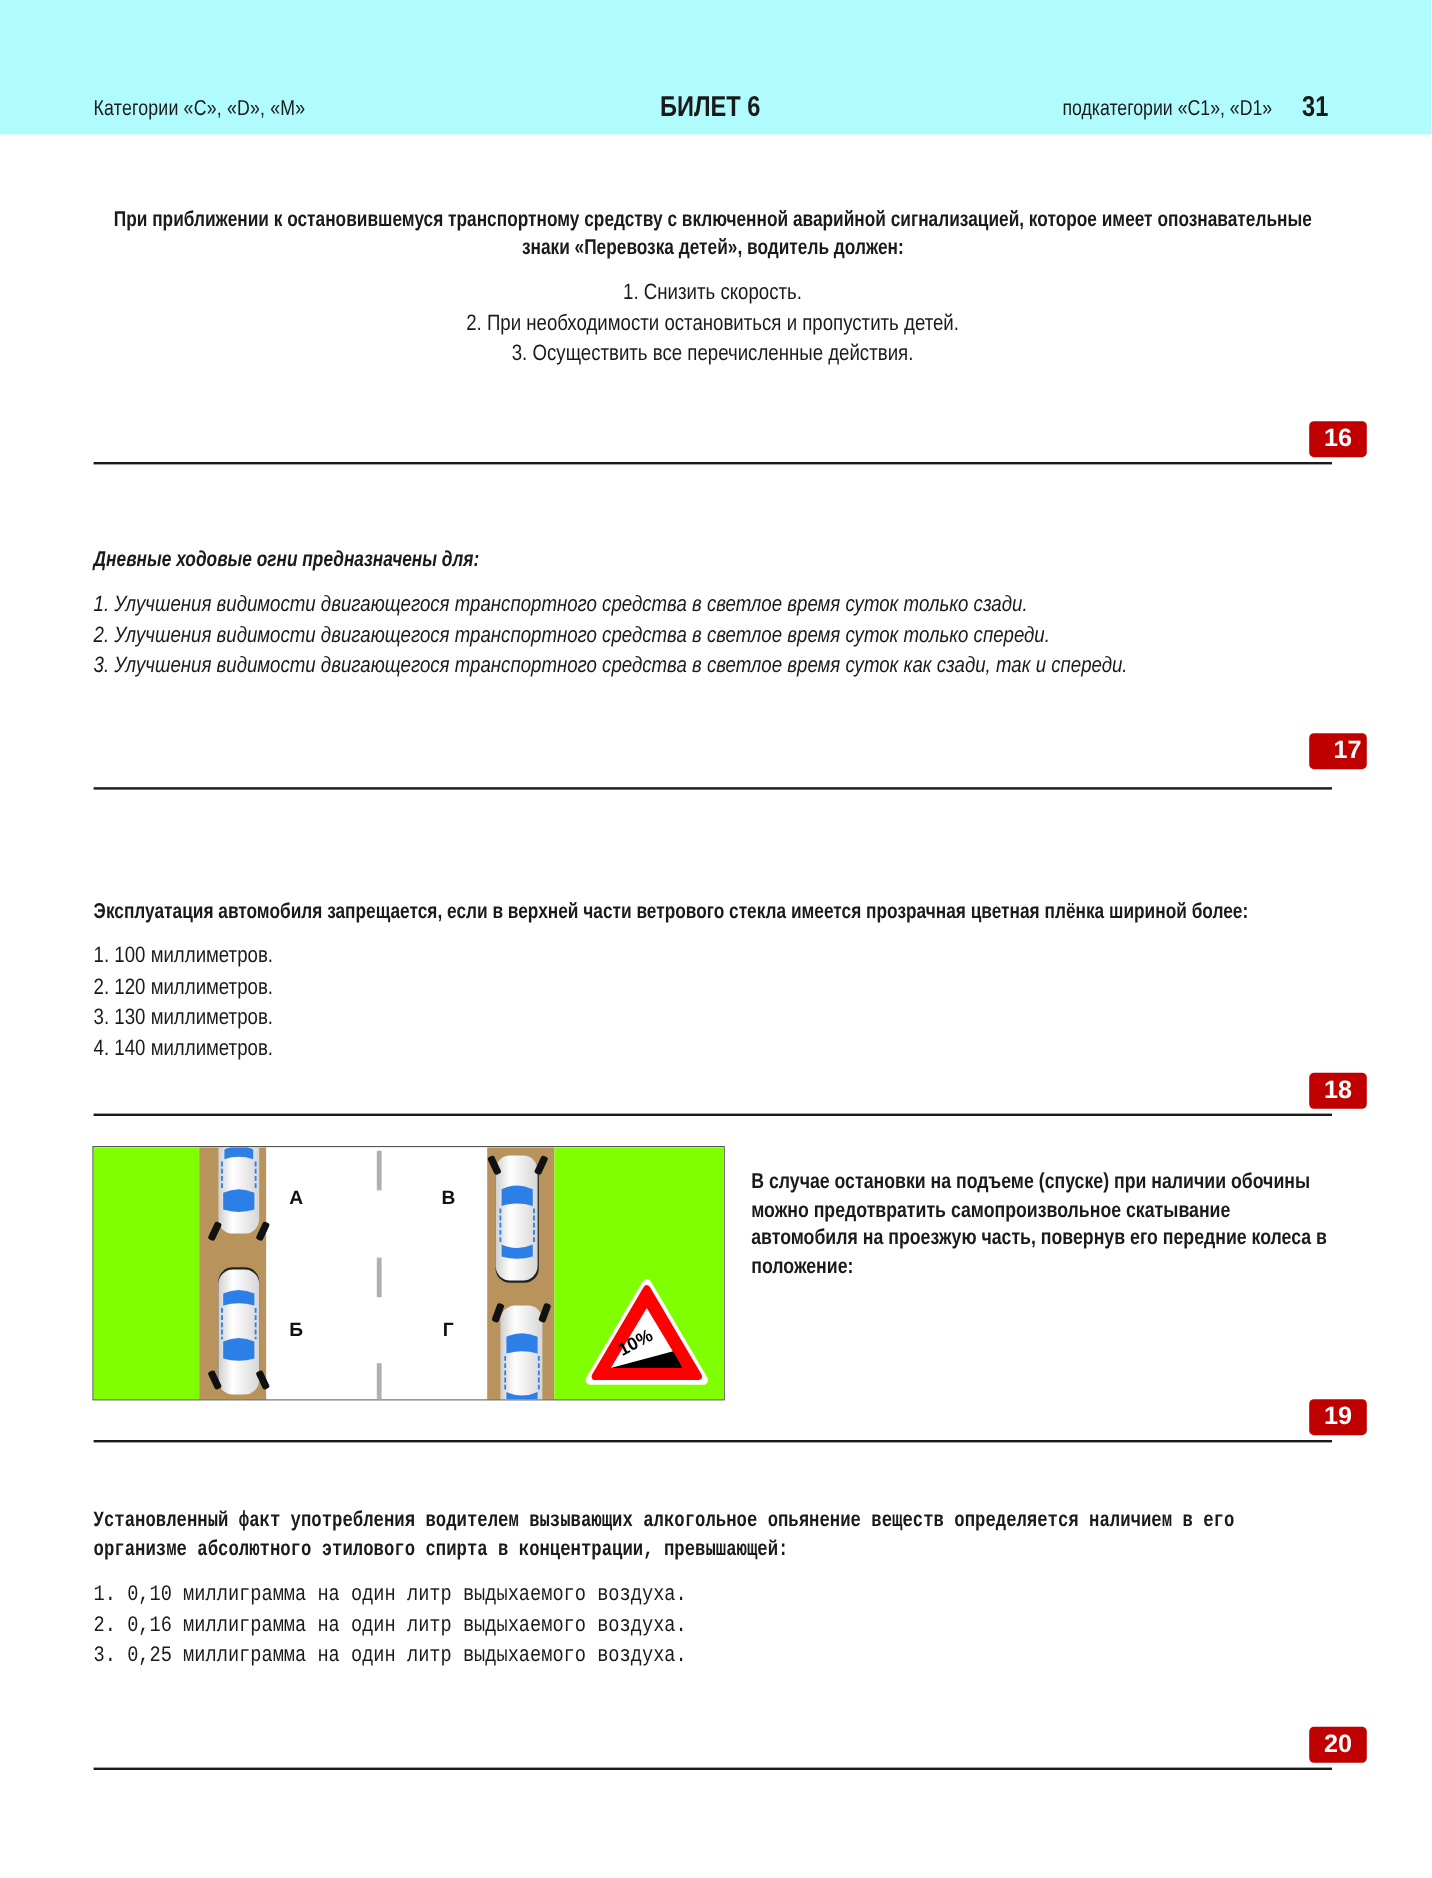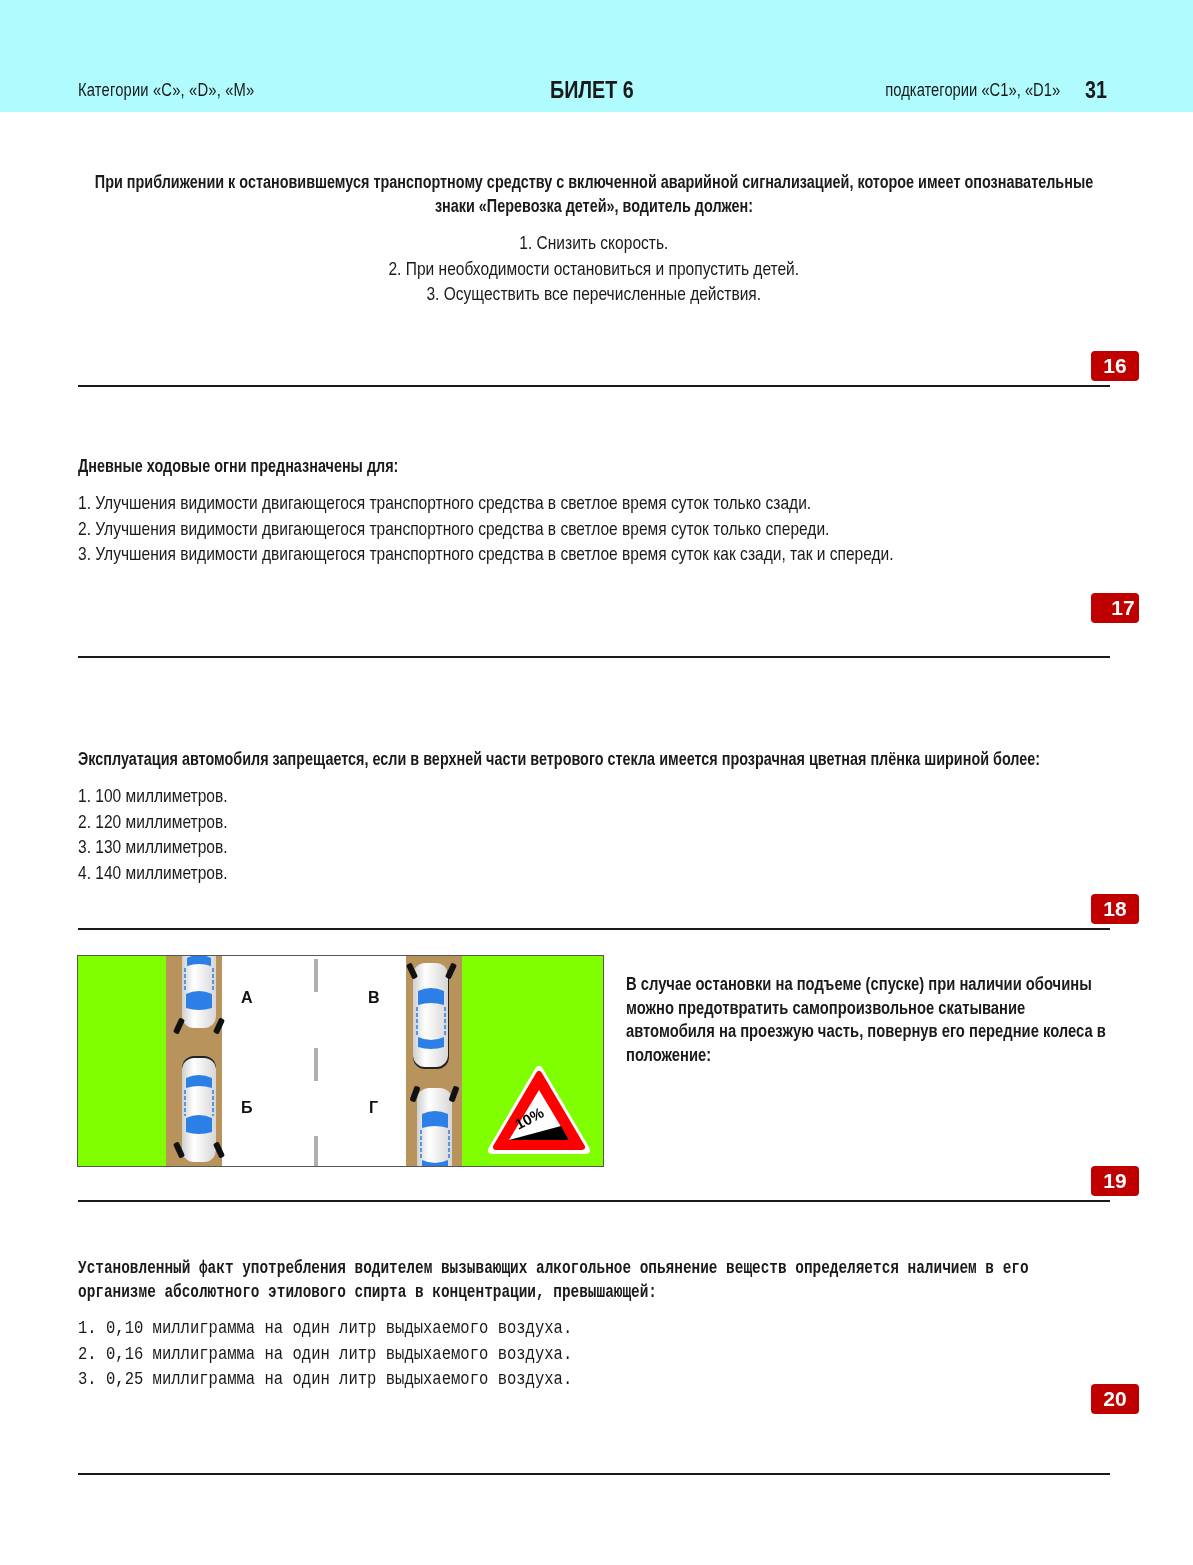--- a/index.html
+++ b/index.html
@@ -82,29 +82,29 @@
   <div class="title">При приближении к остановившемуся транспортному средству с включенной аварийной сигнализацией, которое имеет опознавательные знаки «Перевозка детей», водитель должен:</div>
   <div class="opts">
     <div class="opt">1. Снизить скорость.</div>
     <div class="opt">2. При необходимости остановиться и пропустить детей.</div>
     <div class="opt">3. Осуществить все перечисленные действия.</div>
   </div>
 </div>
 <div class="badge" style="top:351px;">16</div>
 <div class="rule" style="top:385px;"></div>
 
-<div class="q" style="top:454px;">
+<div class="q" style="top:454px;font-style:italic;">
   <div class="title">Дневные ходовые огни предназначены для:</div>
   <div class="opts">
     <div class="opt">1. Улучшения видимости двигающегося транспортного средства в светлое время суток только сзади.</div>
     <div class="opt">2. Улучшения видимости двигающегося транспортного средства в светлое время суток только спереди.</div>
     <div class="opt">3. Улучшения видимости двигающегося транспортного средства в светлое время суток как сзади, так и спереди.</div>
   </div>
 </div>
-<div class="badge" style="top:593px;padding-left:16px;">17</div>
+<div class="badge" style="top:611px;padding-left:16px;">17</div>
 <div class="rule" style="top:656px;"></div>
 
 <div class="q" style="top:699px;margin-top:48px;">
   <div class="title">Эксплуатация автомобиля запрещается, если в верхней части ветрового стекла имеется прозрачная цветная плёнка шириной более:</div>
   <div class="opts">
     <div class="opt">1. 100 миллиметров.</div>
     <div class="opt">2. 120 миллиметров.</div>
     <div class="opt">3. 130 миллиметров.</div>
     <div class="opt">4. 140 миллиметров.</div>
   </div>
@@ -202,14 +202,14 @@
 <div class="rule" style="top:1200px;"></div>
 
 <div class="q" style="top:1256px;font-family:Liberation Mono, monospace;">
   <div class="title">Установленный факт употребления водителем вызывающих алкогольное опьянение веществ определяется наличием в его организме абсолютного этилового спирта в концентрации, превышающей:</div>
   <div class="opts">
     <div class="opt">1. 0,10 миллиграмма на один литр выдыхаемого воздуха.</div>
     <div class="opt">2. 0,16 миллиграмма на один литр выдыхаемого воздуха.</div>
     <div class="opt">3. 0,25 миллиграмма на один литр выдыхаемого воздуха.</div>
   </div>
 </div>
-<div class="badge" style="top:1384px;">20</div>
+<div class="badge" style="top:1439px;">20</div>
 <div class="rule" style="top:1473px;"></div>
 
 </body></html>

